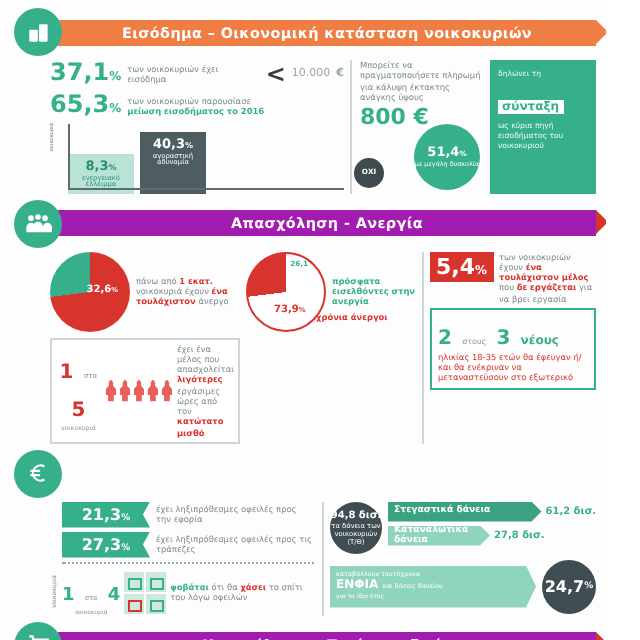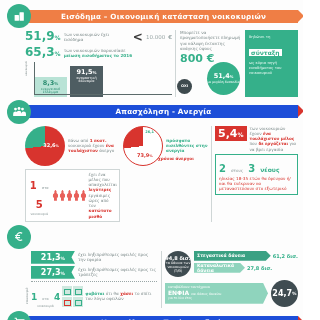--- a/index.html
+++ b/index.html
@@ -8,21 +8,21 @@
     background:#ffffff;
     font-family:"DejaVu Sans","Liberation Sans",sans-serif;
     color:#4d4d4d;
   }
   .page{position:relative;width:303px;height:320px;background:#fdfdfd;box-sizing:border-box;padding:4px 5px;}
 
   
   .banner{position:relative;height:13px;margin-left:22px;display:flex;align-items:center;
           justify-content:center;color:#fff;font-weight:bold;font-size:7.2px;letter-spacing:.2px;}
   .banner.orange{background:#ef7e45;}
-  .banner.red{background:#1d4ed8;}
+  .banner.red{background:#a21caf;}
   .banner:after{content:"";position:absolute;right:-6px;top:0;border-top:6.5px solid transparent;
           border-bottom:6.5px solid transparent;border-left:6px solid currentColor;}
   .banner.orange:after{color:#ef7e45;}
   .banner.red:after{color:#d8342e;}
   .badge{position:absolute;left:2px;width:24px;height:24px;border-radius:50%;
          display:flex;align-items:center;justify-content:center;color:#fff;font-size:11px;z-index:4;}
   .badge.green{background:#35b08a;}
   .sec-head{position:relative;height:24px;display:flex;align-items:center;}
   .sec-head .banner{flex:1;margin-left:24px;}
 
@@ -112,21 +112,21 @@
             <rect x="12" y="4" width="8" height="16" rx="1"></rect>
           </svg>
       </div>
       <div class="banner orange">Εισόδημα – Οικονομική κατάσταση νοικοκυριών</div>
     </div>
 
     <div class="body">
       <div class="s1-left">
         <div class="s1-stat">
           <div class="num" style="font-size:12px">
-            <span>51,9</span><span class="pct">%</span>
+            <span>37,1</span><span class="pct">%</span>
           </div>
           <div class="tiny" style="flex:1;padding-top:2px">των νοικοκυριών έχει εισόδημα</div>
           <div class="s1-lt">
             <span class="chev">&lt;</span>
             <span style="color:#9aa7a7;font-weight:normal;font-size:5.5px">10.000</span>
             <span style="color:#9aa7a7;font-size:5.5px">€</span>
           </div>
         </div>
 
         <div class="s1-stat">
@@ -143,21 +143,21 @@
           <div class="yaxis"></div>
           <div class="ylab">νοικοκυριά</div>
           <div class="bar light">
             <div class="bnum">
               <span>8,3</span><span style="font-size:4px">%</span>
             </div>
             <div class="blab">ενεργειακό έλλειμμα</div>
           </div>
           <div class="bar dark">
             <div class="bnum">
-              <span>91,5</span><span style="font-size:4px">%</span>
+              <span>40,3</span><span style="font-size:4px">%</span>
             </div>
             <div class="blab">αγοραστική αδυναμία</div>
           </div>
           <div class="xaxis"></div>
         </div>
       </div>
 
       <div class="s1-mid">
         <div class="tiny">Μπορείτε να πραγματοποιήσετε πληρωμή για κάλυψη έκτακτης ανάγκης ύψους</div>
         <div class="num" style="font-size:11px;margin-top:2px">800 €</div>

